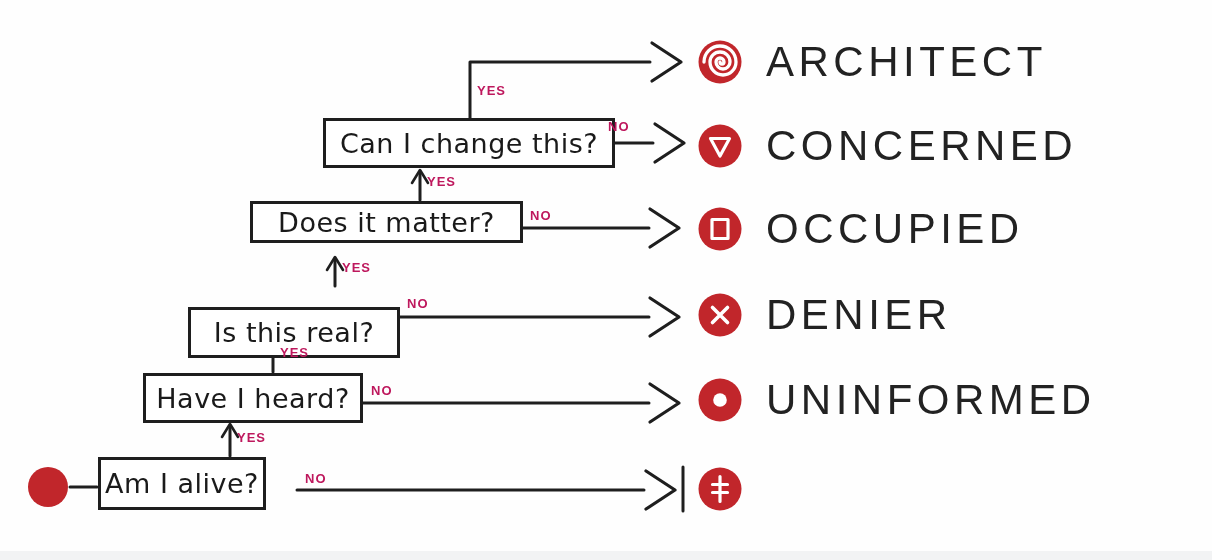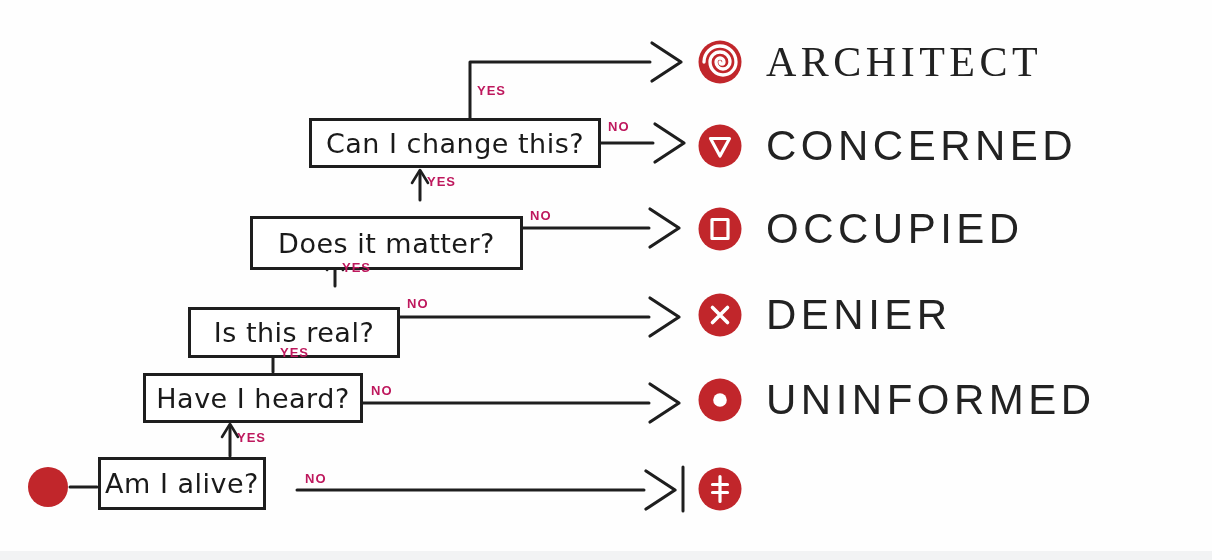--- a/index.html
+++ b/index.html
@@ -69,22 +69,22 @@
     <path class="wire" d="M335 286 V260"></path>
     <path class="arrowhead-small" d="M327 270 L335 257 L343 270"></path>
 
     <path class="wire" d="M420 200 V173"></path>
     <path class="arrowhead-small" d="M412 183 L420 170 L428 183"></path>
   </svg>
 
   <div class="qbox" style="left:98px;  top:457px; width:168px; height:53px;">Am I alive?</div>
   <div class="qbox" style="left:143px; top:373px; width:220px; height:50px;">Have I heard?</div>
   <div class="qbox" style="left:188px; top:287px; width:212px; height:51px;margin-top:20px;">Is this real?</div>
-  <div class="qbox" style="left:250px; top:216px; width:273px; height:54px;">Does it matter?</div>
-  <div class="qbox" style="left:309px; top:118px; width:292px; height:50px;">Can I change this?</div>
+  <div class="qbox" style="left:250px; top:201px; width:273px; height:42px;">Does it matter?</div>
+  <div class="qbox" style="left:323px; top:118px; width:292px; height:50px;">Can I change this?</div>
 
   <div class="branch-label" style="left:237px; top:430px;">YES</div>
   <div class="branch-label" style="left:280px; top:345px;">YES</div>
   <div class="branch-label" style="left:342px; top:260px;">YES</div>
   <div class="branch-label" style="left:427px; top:174px;">YES</div>
   <div class="branch-label" style="left:477px; top:83px;">YES</div>
 
   <div class="branch-label" style="left:305px; top:471px;">NO</div>
   <div class="branch-label" style="left:371px; top:383px;">NO</div>
   <div class="branch-label" style="left:407px; top:296px;">NO</div>
@@ -109,20 +109,20 @@
   </svg>
   <svg class="badge" style="left:697px; top:377px;" viewBox="0 0 46 46">
     <circle cx="23" cy="23" r="21.5" class="accent-fill"></circle>
     <circle cx="23" cy="23" r="6.8" fill="#ffffff"></circle>
   </svg>
   <svg class="badge" style="left:697px; top:466px;" viewBox="0 0 46 46">
     <circle cx="23" cy="23" r="21.5" class="accent-fill"></circle>
     <path class="glyph" stroke-width="3.2" d="M23 10.5 V35.5 M15.5 18.5 H30.5 M15.5 26.5 H30.5"></path>
   </svg>
 
-  <div class="outcome-label" style="top:38px;font-family:Liberation Serif, serif;">ARCHITECT</div>
+  <div class="outcome-label" style="top:38px;">ARCHITECT</div>
   <div class="outcome-label" style="top:122px;">CONCERNED</div>
   <div class="outcome-label" style="top:205px;">OCCUPIED</div>
   <div class="outcome-label" style="top:291px;">DENIER</div>
   <div class="outcome-label" style="top:376px;text-align:right;">UNINFORMED</div>
 
   <div class="bottom-bar"></div>
 </div>
 
 </body></html>

